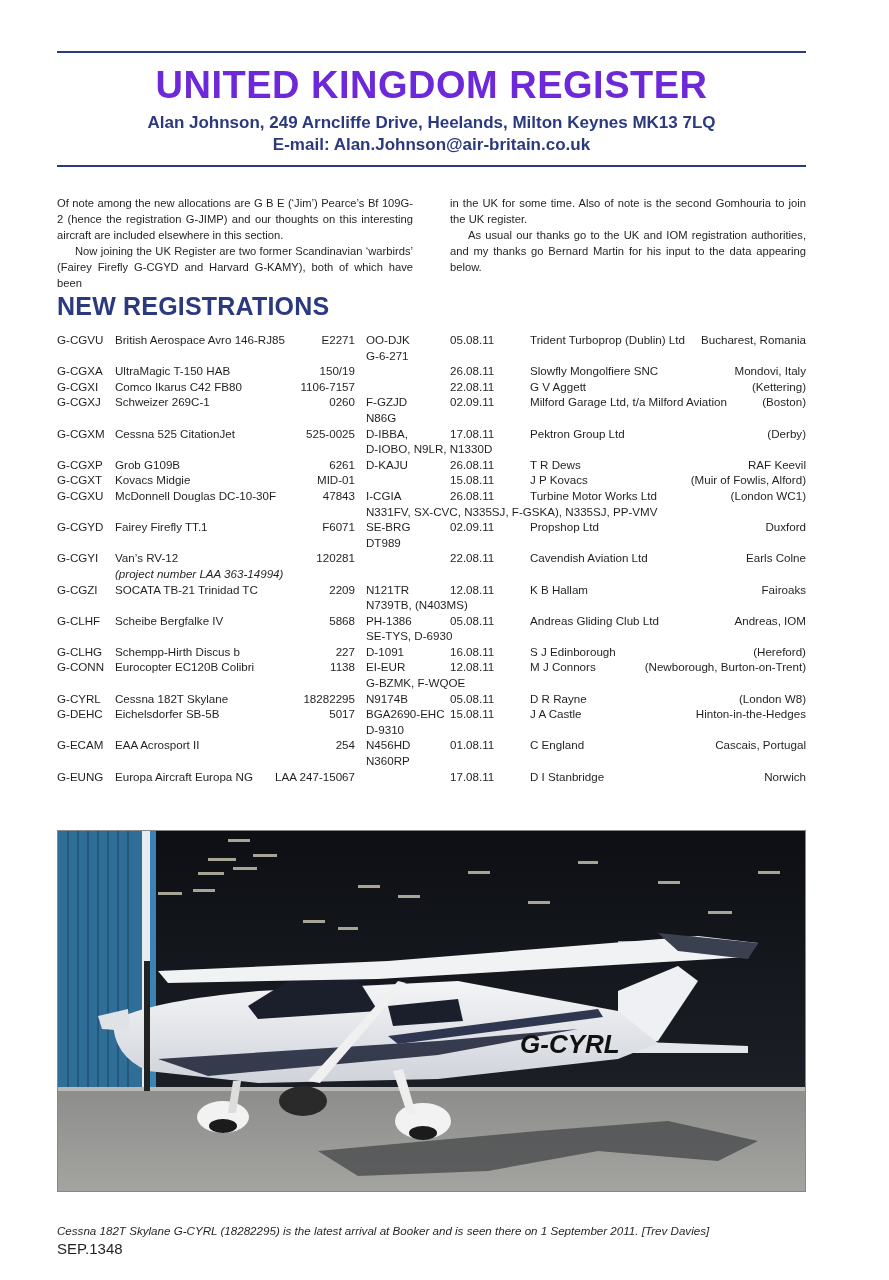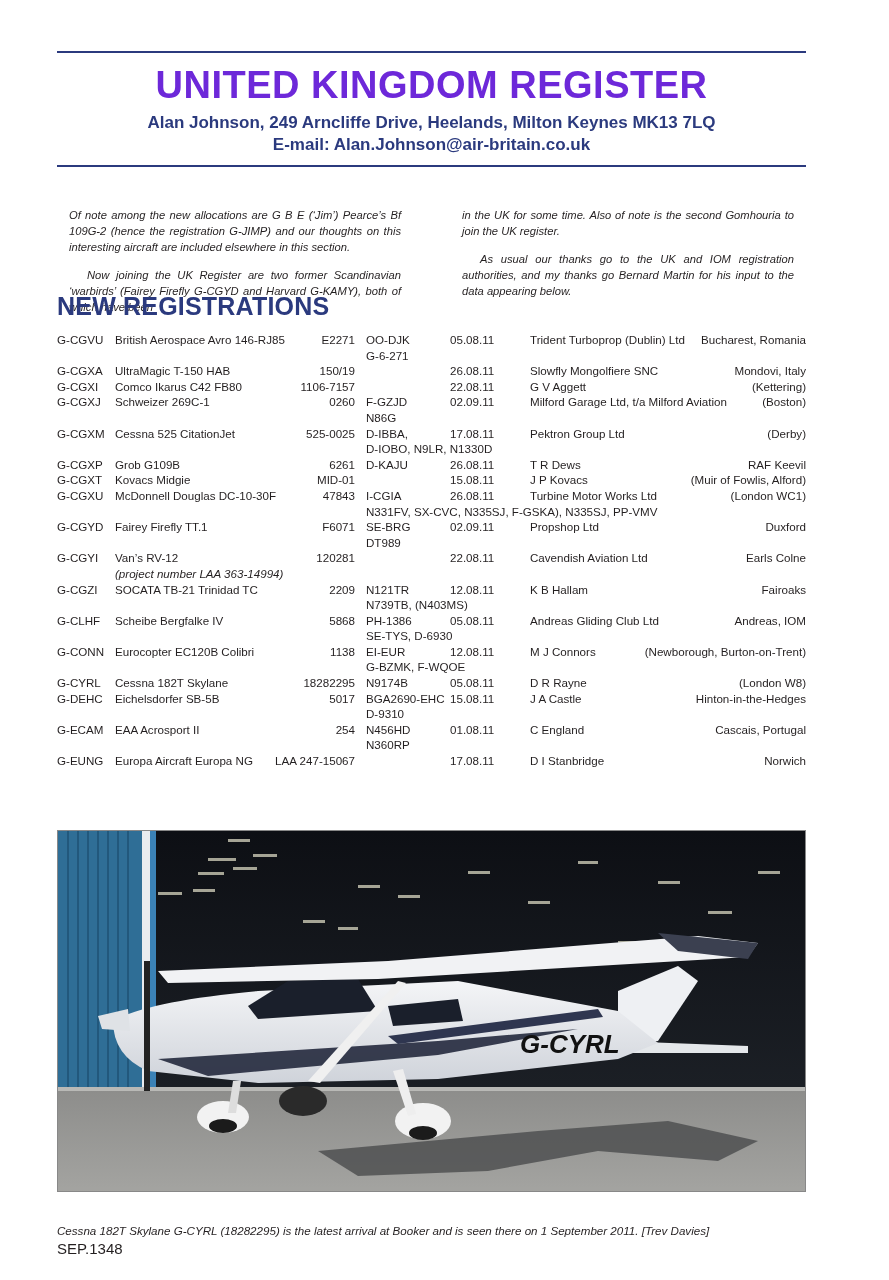--- a/index.html
+++ b/index.html
@@ -3,21 +3,21 @@
 <meta charset="utf-8">
 <style>
   html, body { margin: 0; padding: 0; background: #ffffff; }
   body { width: 889px; height: 1280px; position: relative; overflow: hidden; font-family: "Liberation Sans Narrow", "Liberation Sans", sans-serif; color: #231f20; }
   .page { position: absolute; left: 57px; top: 0; width: 749px; }
   .rule { position: absolute; left: 0; width: 749px; height: 2px; background: #2b3a7e; }
   .masthead-title { position: absolute; left: 0; width: 749px; top: 64px; text-align: center; font-family: "Liberation Sans", sans-serif; font-weight: bold; font-size: 38px; letter-spacing: 0.5px; color: #6d28d9; transform: scaleX(1.0); }
   .masthead-line { position: absolute; left: 0; width: 749px; text-align: center; font-family: "Liberation Sans", sans-serif; font-weight: bold; font-size: 17px; color: #2b3a7e; }
   .intro { position: absolute; top: 195px; left: 0; width: 749px; display: flex; justify-content: space-between; }
   .intro-col { width: 356px; font-size: 11.2px; line-height: 16px; text-align: justify; color: #231f20; }
-  .intro-col p { margin: 12px; font-style: italic; }
+  .intro-col p { margin: 0; }
   .intro-col p.indent { text-indent: 18px; }
   .section-title { position: absolute; top: 292px; left: 0; font-family: "Liberation Sans", sans-serif; font-weight: bold; font-size: 25px; color: #2b3a7e; letter-spacing: 0.2px; }
   .regs { position: absolute; top: 333px; left: 0; width: 749px; font-size: 11.6px; color: #231f20; }
   .reg-row { position: relative; width: 749px; }
   .reg-line { position: relative; height: 15.6px; white-space: nowrap; }
   .c-reg { position: absolute; left: 0; }
   .c-type { position: absolute; left: 58px; }
   .c-cn { position: absolute; right: 451px; text-align: right; margin-left: 44px; }
   .c-prev { position: absolute; left: 309px; }
   .c-date { position: absolute; left: 393px; }
@@ -204,20 +204,31 @@
           <span class="c-date">05.08.11</span>
           <span class="c-owner">Andreas Gliding Club Ltd</span>
           <span class="c-loc">Andreas, IOM</span>
         </div>
         <div class="reg-line">
           <span class="c-prev2">SE-TYS, D-6930</span>
         </div>
       </div>
       <div class="reg-row">
         <div class="reg-line">
+          <span class="c-reg">G-CLHG</span>
+          <span class="c-type">Schempp-Hirth Discus b</span>
+          <span class="c-cn">227</span>
+          <span class="c-prev">D-1091</span>
+          <span class="c-date">16.08.11</span>
+          <span class="c-owner">S J Edinborough</span>
+          <span class="c-loc">(Hereford)</span>
+        </div>
+      </div>
+      <div class="reg-row">
+        <div class="reg-line">
           <span class="c-reg">G-CONN</span>
           <span class="c-type">Eurocopter EC120B Colibri</span>
           <span class="c-cn">1138</span>
           <span class="c-prev">EI-EUR</span>
           <span class="c-date">12.08.11</span>
           <span class="c-owner">M J Connors</span>
           <span class="c-loc">(Newborough, Burton-on-Trent)</span>
         </div>
         <div class="reg-line">
           <span class="c-prev2">G-BZMK, F-WQOE</span>

